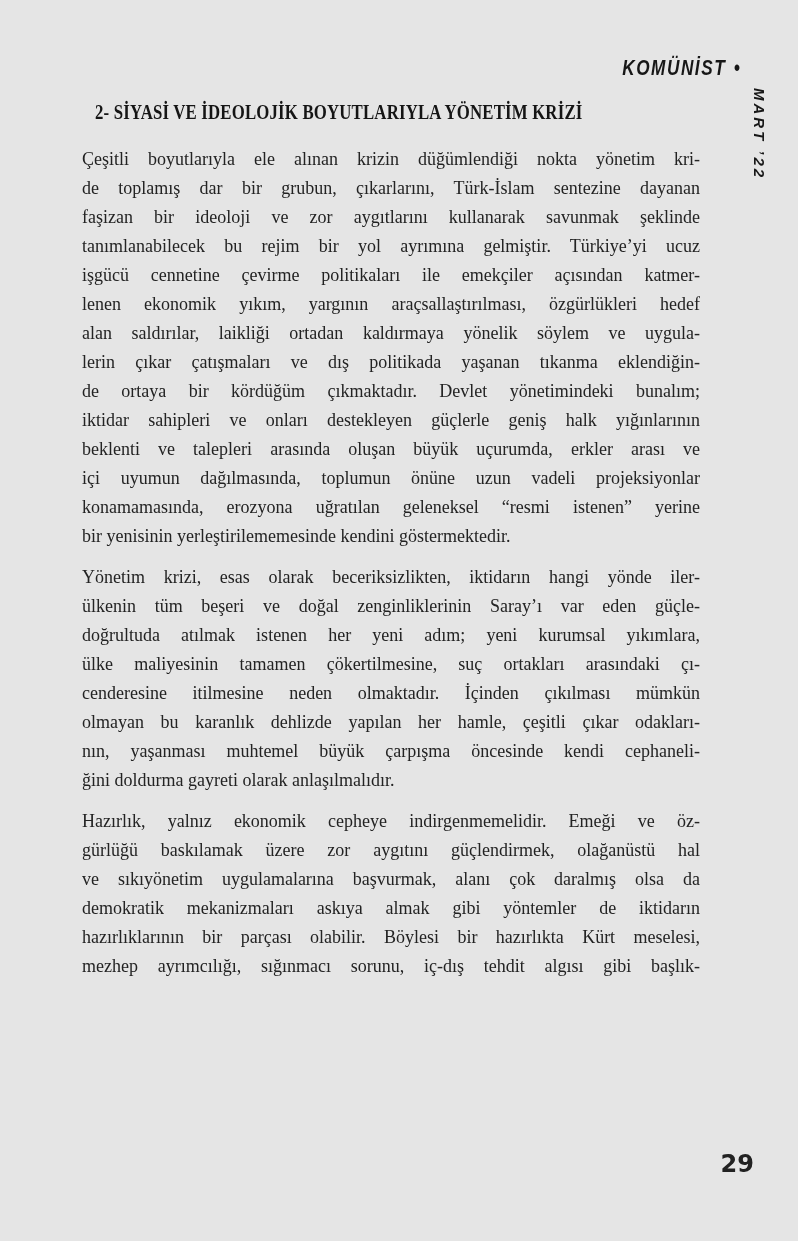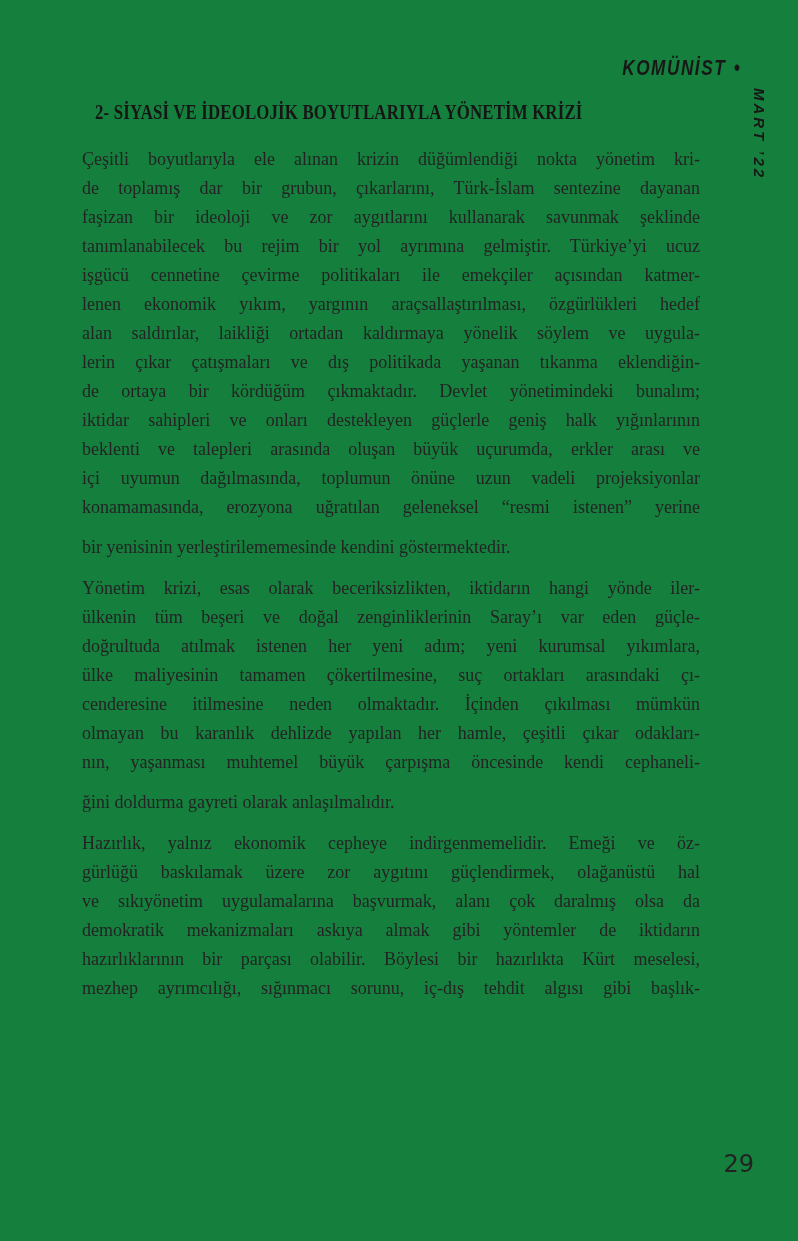--- a/index.html
+++ b/index.html
@@ -1,21 +1,21 @@
 <!DOCTYPE html>
 <html lang="tr"><head>
 <meta charset="utf-8">
 <style>
   html, body { margin: 0; padding: 0; }
   body { background: #ffffff; }
   .page {
     position: relative;
     width: 798px;
     height: 1241px;
-    background: #15803d;
+    background: #e5e5e5;
     overflow: hidden;
     color: #1e1e1e;
   }
 
   
   .masthead {
     position: absolute;
     top: 55px;
     right: 58px;
     font-family: "Liberation Sans", sans-serif;
@@ -79,30 +79,30 @@
     color: #232323;
   }
   .para { margin: 0; }
   .para + .para { margin-top: 12px; }
   .line {
     height: 29px;
     overflow: hidden;
     text-align: justify;
     text-align-last: justify;
   }
-  .line.endline { text-align-last: left; margin-top: 11px; }
+  .line.endline { text-align-last: left; }
 
   
   .page-number {
     position: absolute;
     top: 1150px;
     right: 44px;
     font-family: "DejaVu Sans", sans-serif;
     font-size: 24px;
-    font-weight: 400;
+    font-weight: 700;
     color: #222222;
   }
 </style>
 </head>
 <body>
 
 <div class="page">
 
   <div class="masthead">
     <span>KOMÜNİST</span><span class="bullet">•</span>

